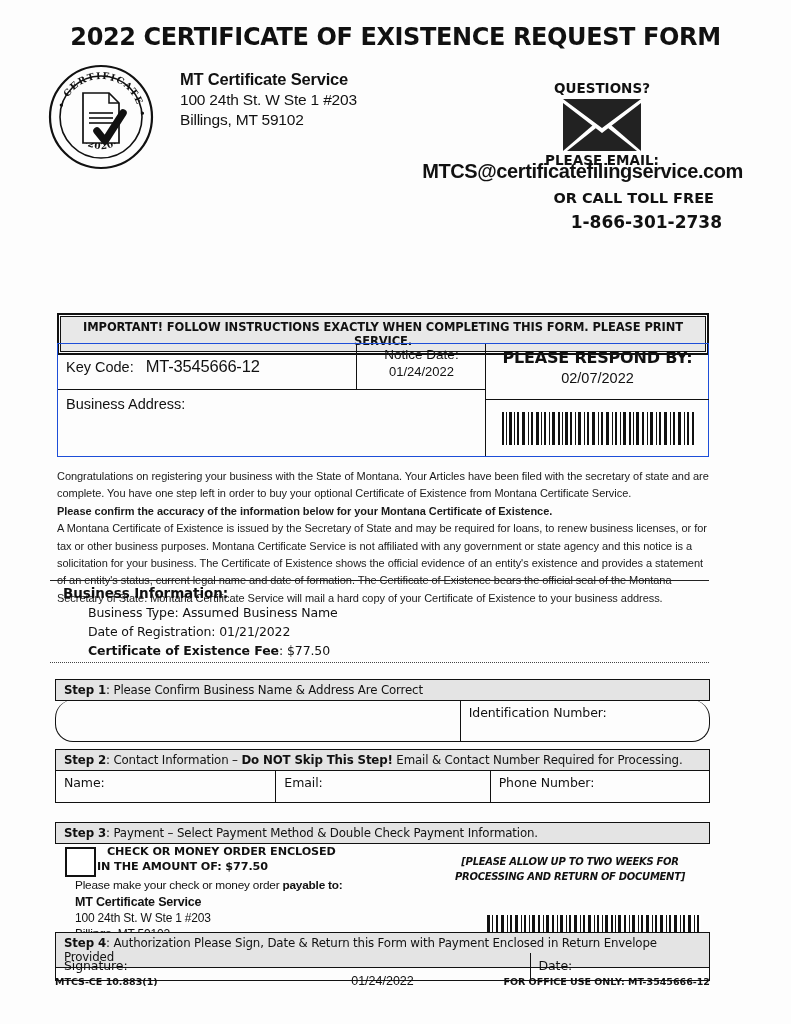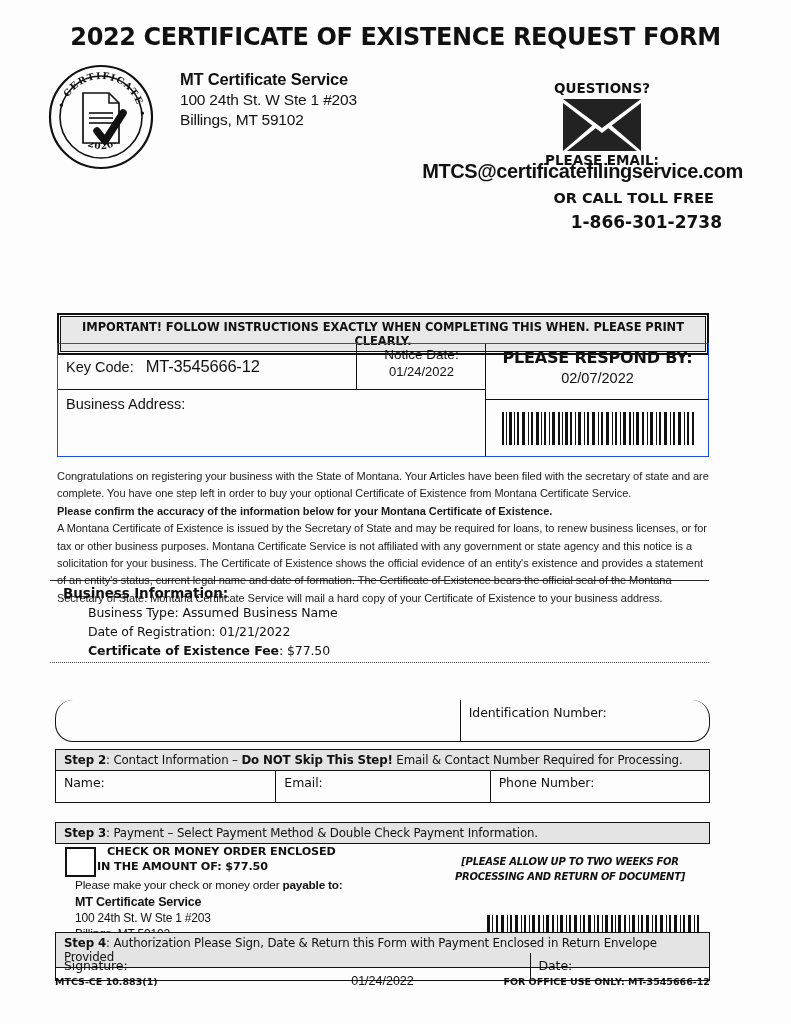--- a/index.html
+++ b/index.html
@@ -474,21 +474,21 @@
       </svg>
     </div>
     <div class="please-email">PLEASE EMAIL:</div>
   </div>
 
   <div class="email-line">MTCS@certificatefilingservice.com</div>
   <div class="tollfree-line">OR CALL TOLL FREE</div>
   <div class="phone-line">1-866-301-2738</div>
 
   <div class="important">
-    <div class="important-inner">IMPORTANT! FOLLOW INSTRUCTIONS EXACTLY WHEN COMPLETING THIS WHEN. PLEASE PRINT CLEARLY.</div>
+    <div class="important-inner">IMPORTANT! FOLLOW INSTRUCTIONS EXACTLY WHEN COMPLETING THIS FORM. PLEASE PRINT SERVICE.</div>
   </div>
 
   <div class="kc-table">
     <div class="kc-left">
       <div class="kc-keyrow">
         <span class="kc-keylabel">Key Code:</span>
         <span class="kc-keyvalue">MT-3545666-12</span>
       </div>
       <div class="kc-bizaddr">Business Address:</div>
       <div class="kc-mid">
@@ -571,20 +571,23 @@
     <div class="bizinfo-row">
       <span>Date of Registration:</span>
       <span class="val">01/21/2022</span>
     </div>
     <div class="bizinfo-row fee">
       <span>Certificate of Existence Fee</span><span class="val">: $77.50</span>
     </div>
   </div>
   <div class="sep-dotted" style="top:662px;"></div>
 
+  <div class="step-bar" style="top:679px;">
+    <b>Step 1</b><span>: Please Confirm Business Name &amp; Address Are Correct</span>
+  </div>
   <div class="box-row" style="top:700px; height:42px;border-radius:18px;">
     <div class="cell" style="width:405px;"></div>
     <div class="cell" style="width:250px;">
       <span>Identification Number:</span>
     </div>
   </div>
 
   <div class="step-bar" style="top:749px;">
     <b>Step 2</b><span>: Contact Information – </span><b>Do NOT Skip This Step!</b><span> Email &amp; Contact Number Required for Processing.</span>
   </div>

